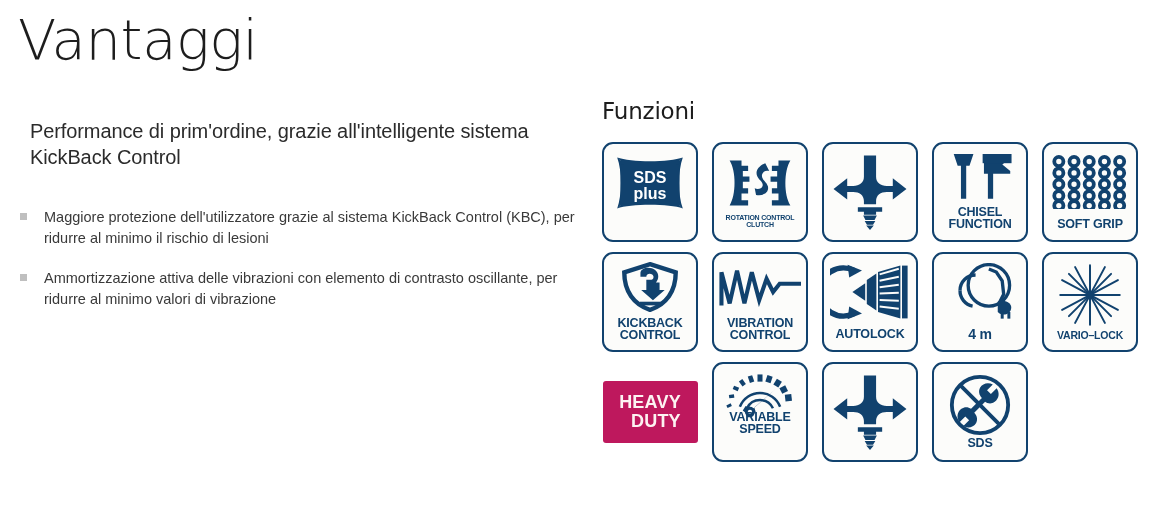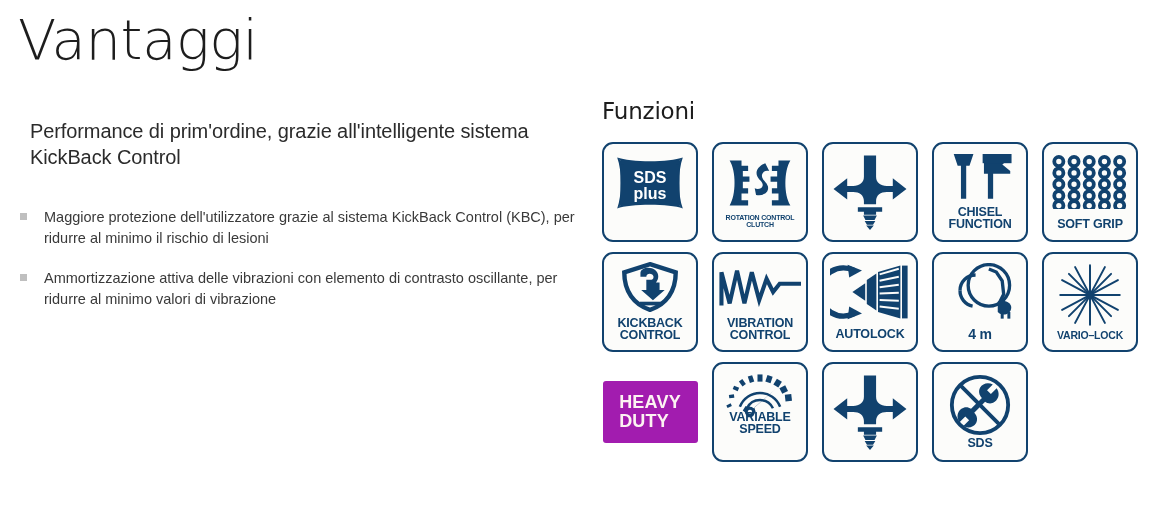--- a/index.html
+++ b/index.html
@@ -121,33 +121,33 @@
 
   
   .tile-heavy{
     border:none;
     background:transparent;
     border-radius:0;
     justify-content:center;
   }
   .heavy-badge{
     width:95px;height:62px;
-    background:#a21caf;
+    background:#be185d;
     border-radius:3px;
     display:flex;
     flex-direction:column;
     align-items:center;
     justify-content:center;
     color:#fdf2f2;
     font-weight:bold;
     font-size:18px;
     line-height:1.08;
     letter-spacing:0.2px;
     white-space:pre-line;
-    text-align:left;
+    text-align:right;
   }
 
   svg{display:block;}
   .nv{fill:#11426e;}
   .nv-s{stroke:#11426e;fill:none;}
 </style>
 </head>
 <body>
 
 <div class="page">

